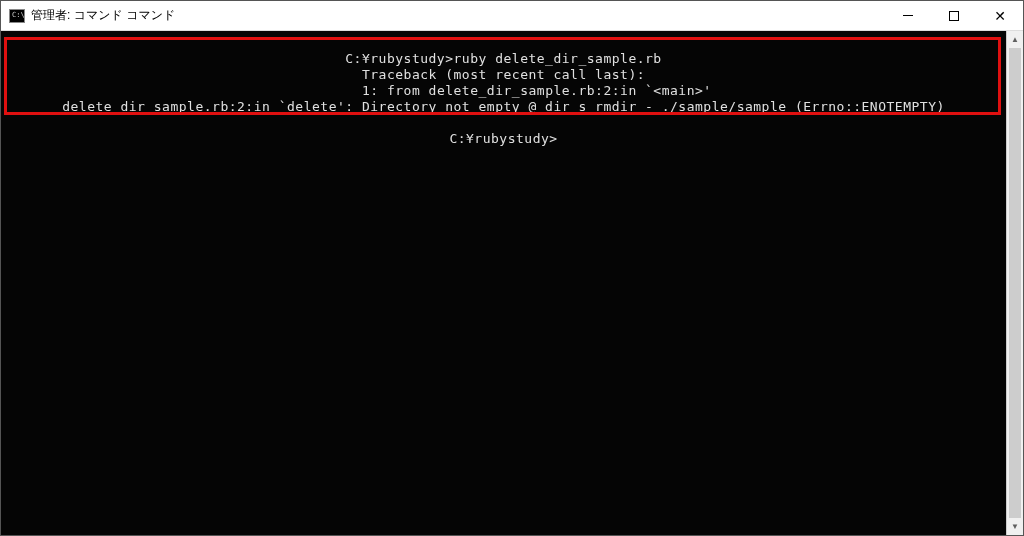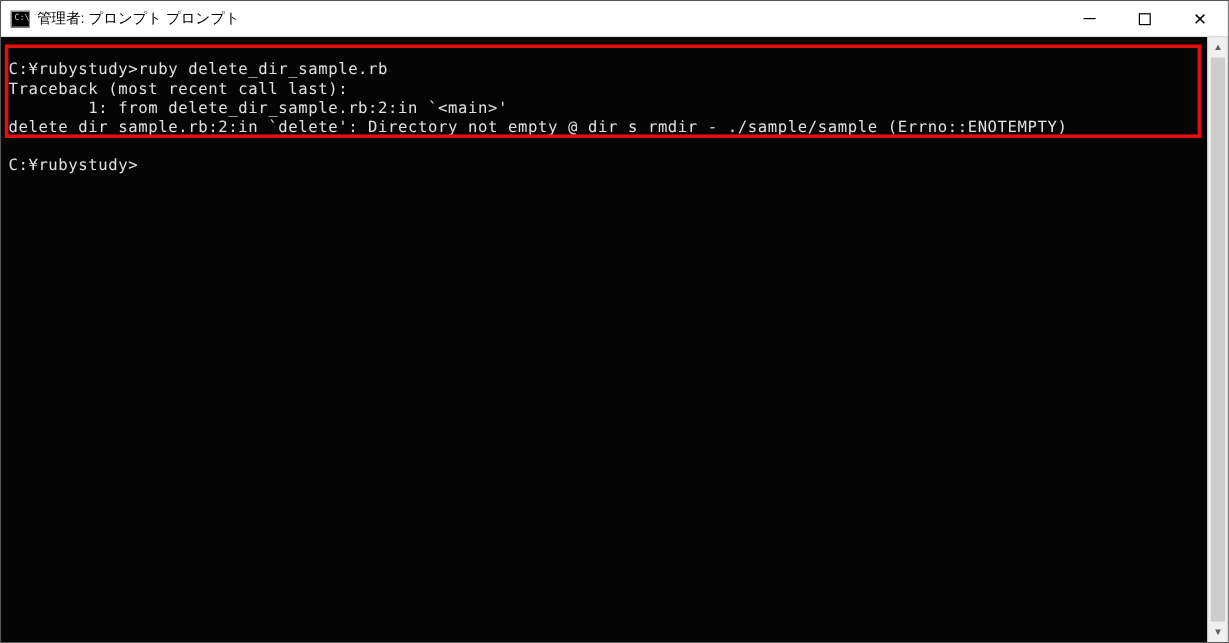--- a/index.html
+++ b/index.html
@@ -133,34 +133,35 @@
     .scroll-thumb {
       position: absolute;
       top: 0;
       left: 2px;
       right: 2px;
       height: 100%;
       background: #cdcdcd;
     }
     .terminal-line {
       display: block;
+      text-align: center;
     }
     .underlined {
     }
   </style>
 </head>
 <body>
 
 <div class="window">
   <div class="titlebar">
     <div class="titlebar-left">
       <div class="window-icon">
         <span class="window-icon-text">C:\</span>
       </div>
-      <span class="title-text">管理者: プロンプト プロンプト</span>
+      <span class="title-text">管理者: コマンド コマンド</span>
     </div>
     <div class="window-controls">
       <div class="window-control">
         <div class="minimize-line"></div>
       </div>
       <div class="window-control">
         <div class="maximize-box"></div>
       </div>
       <div class="window-control close">
         <span class="close-x">✕</span>

